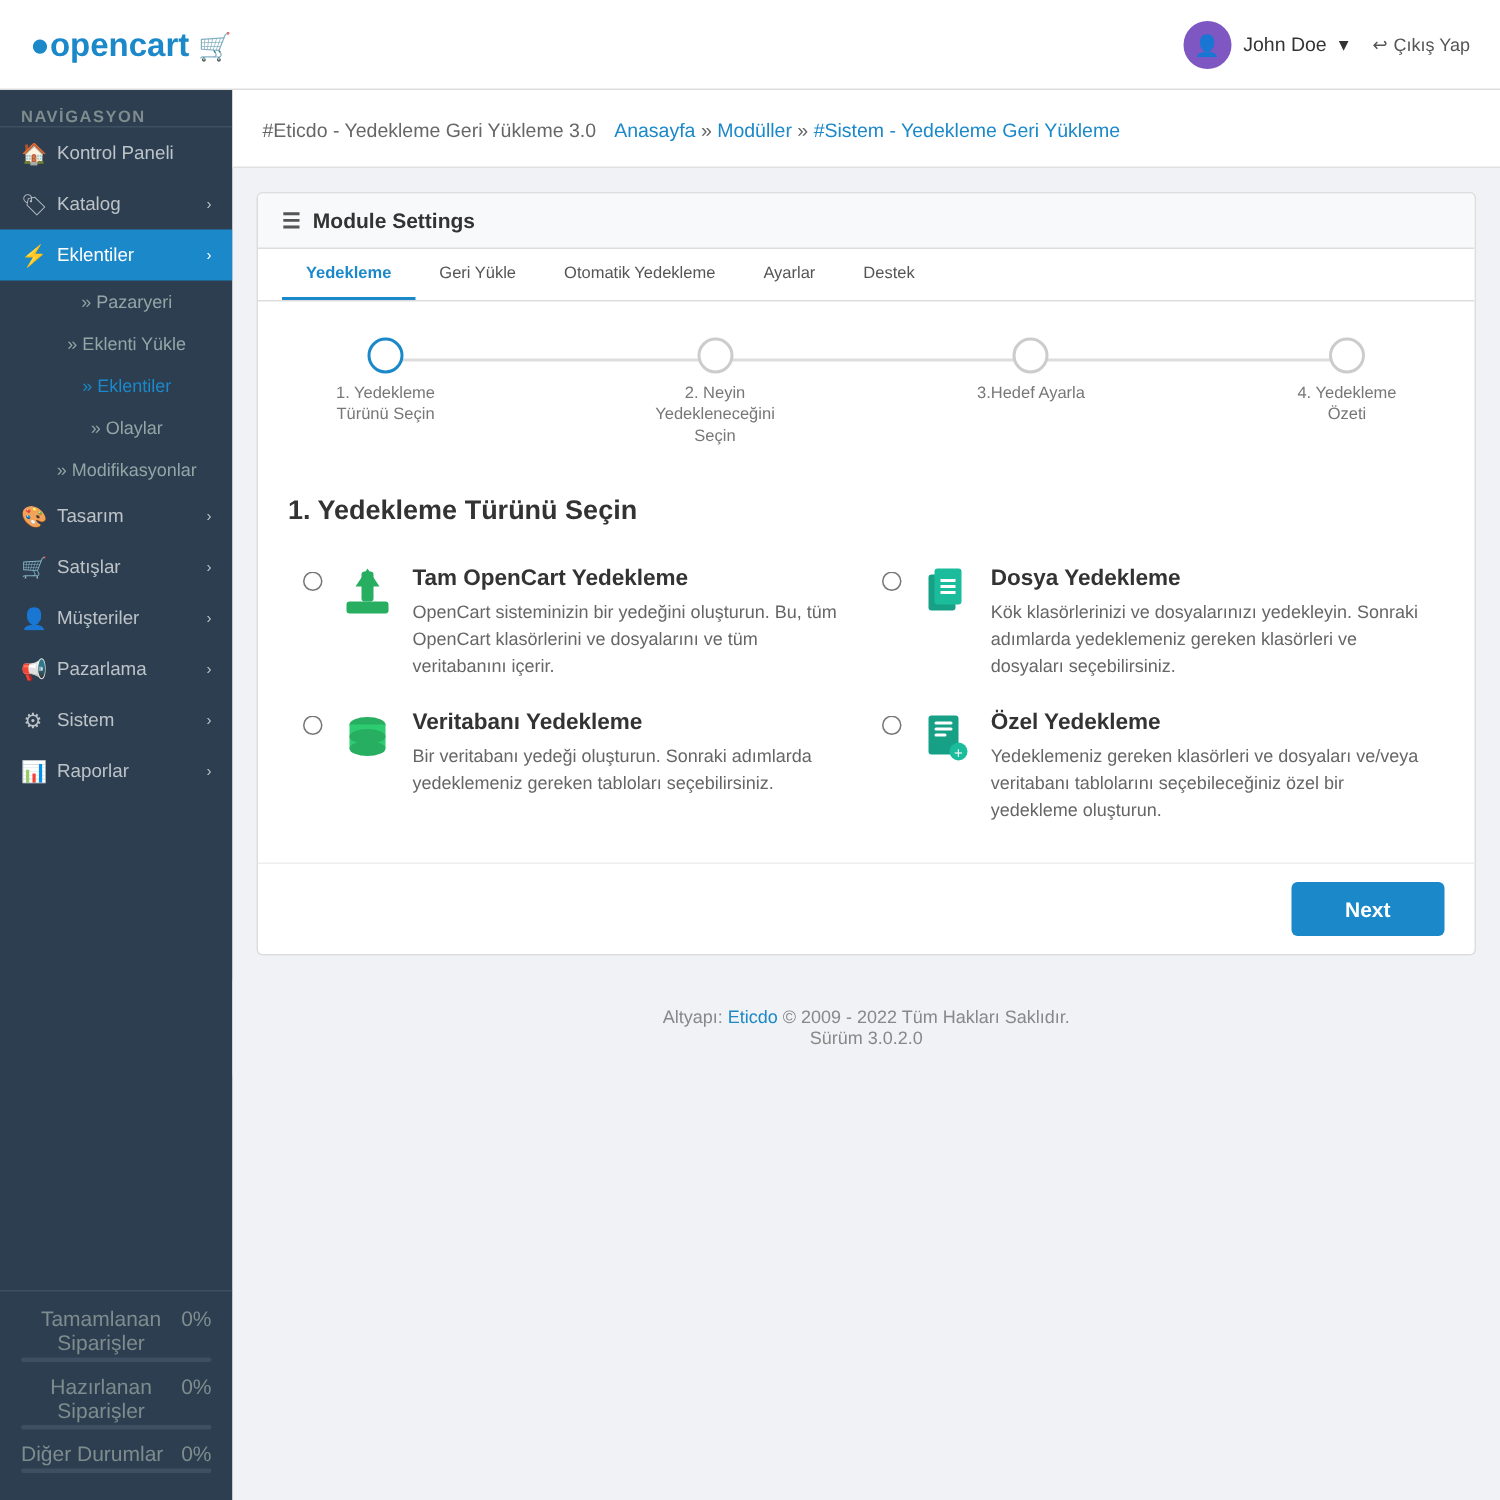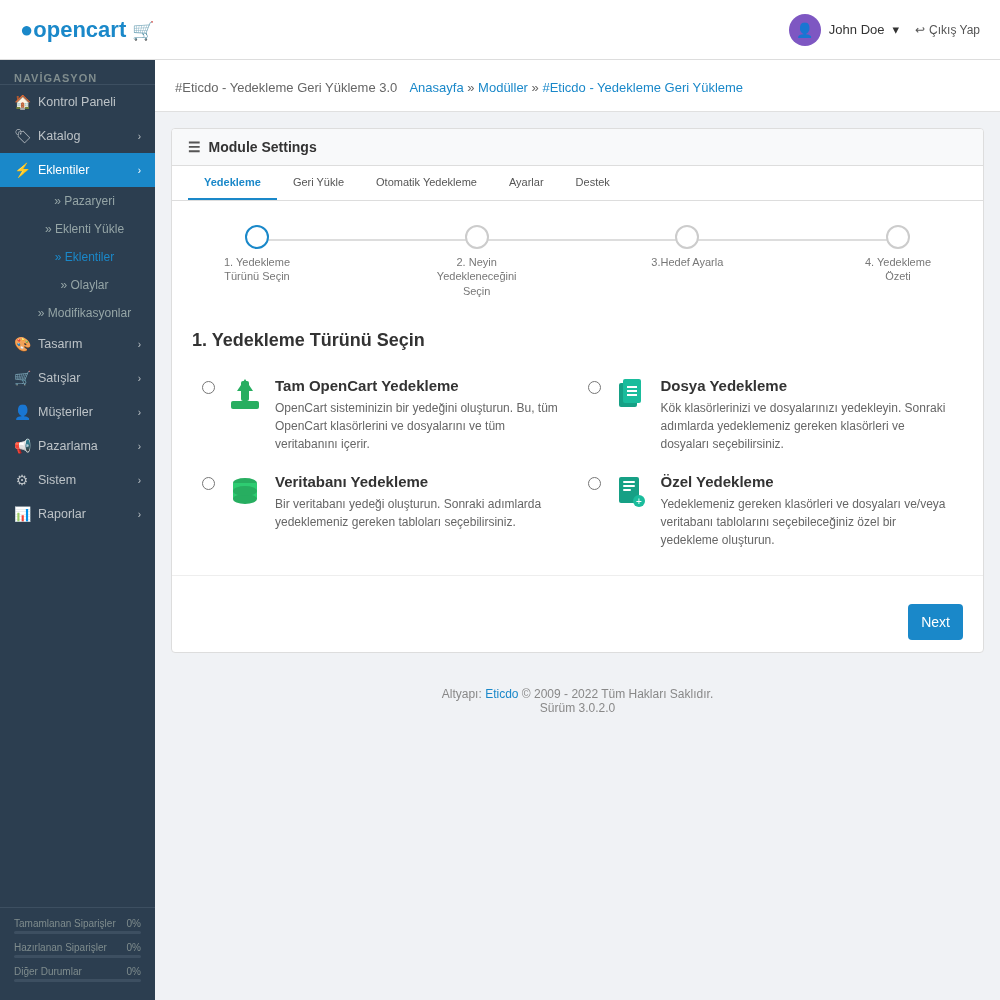--- a/index.html
+++ b/index.html
@@ -28,21 +28,21 @@
     .sidebar-item { display: flex; align-items: center; gap: 8px; padding: 9px 14px; cursor: pointer; font-size: 12.5px; color: #bdc3c7; transition: background 0.2s; }
     .sidebar-item.active { background: #1a88c9; color: #fff; }
     .sidebar-item .icon { width: 16px; text-align: center; font-size: 14px; }
     .sidebar-item .arrow { margin-left: auto; font-size: 10px; }
     .sidebar-sub-item { padding: 7px 14px 7px 28px; font-size: 12px; color: #95a5a6; cursor: pointer; text-align: center; }
     .sidebar-sub-item.active { color: #1a88c9; }
 
     
     .sidebar-stats { padding: 10px 14px; border-top: 1px solid #3d4f61; margin-top: auto; }
     .stat-row { margin-bottom: 8px; }
-    .stat-label { font-size: 10px; color: #7f8c8d; display: flex; justify-content: space-between; margin-bottom: 2px; }
+    .stat-label { font-size: 14px; color: #7f8c8d; display: flex; justify-content: space-between; margin-bottom: 2px; text-align: center; }
     .stat-bar { height: 3px; background: #3d4f61; border-radius: 2px; }
     .stat-bar-fill { height: 100%; background: #1a88c9; border-radius: 2px; }
 
     
     .main-content { flex: 1; background: #f0f2f5; overflow-y: auto; }
 
     
     .page-header { background: #fff; padding: 14px 20px; border-bottom: 1px solid #e0e0e0; }
     .page-title { font-size: 20px; font-weight: bold; color: #333; }
     .page-title span { font-size: 13px; font-weight: normal; color: #666; }
@@ -75,21 +75,21 @@
     .option-radio { margin-top: 4px; }
     .option-icon { font-size: 32px; min-width: 36px; text-align: center; }
     .option-icon.green { color: #27ae60; }
     .option-icon.teal { color: #16a085; }
     .option-content {}
     .option-title { font-size: 15px; font-weight: bold; color: #333; margin-bottom: 5px; }
     .option-desc { font-size: 12px; color: #666; line-height: 1.5; }
 
     
     .action-bar { display: flex; justify-content: flex-end; padding: 12px 20px; border-top: 1px solid #eee; }
-    .btn-next { background: #1a88c9; color: #fff; border: none; padding: 10px 13px; border-radius: 4px; font-size: 14px; cursor: pointer; font-weight: normal; margin-top: 16px; }
+    .btn-next { background: #1a88c9; color: #fff; border: none; padding: 10px 36px; border-radius: 4px; font-size: 14px; cursor: pointer; font-weight: bold; }
 
     
     .footer { text-align: center; padding: 18px; font-size: 12px; color: #888; background: #f0f2f5; }
     .footer a { color: #1a88c9; text-decoration: none; }
   </style>
 </head>
 <body>
 
 <div class="app-wrapper">
 
@@ -208,21 +208,21 @@
       <div class="page-header">
         <div class="page-title">
           <span>#Eticdo - Yedekleme Geri Yükleme 3.0</span>
           <span style="font-size:13px; font-weight:normal; color:#666;">
             &nbsp;
             <span>
               <a href="#" style="color:#1a88c9; text-decoration:none;">Anasayfa</a>
               <span> » </span>
               <a href="#" style="color:#1a88c9; text-decoration:none;">Modüller</a>
               <span> » </span>
-              <span style="color:#1a88c9;">#Eticdo - Yedekleme Geri Yükleme</span>
+              <span style="color:#1a88c9;">#Sistem - Yedekleme Geri Yükleme</span>
             </span>
           </span>
         </div>
       </div>
 
       <div class="module-card">
         <div class="module-card-header">
           <span class="icon">☰</span>
           <span>Module Settings</span>
         </div>

